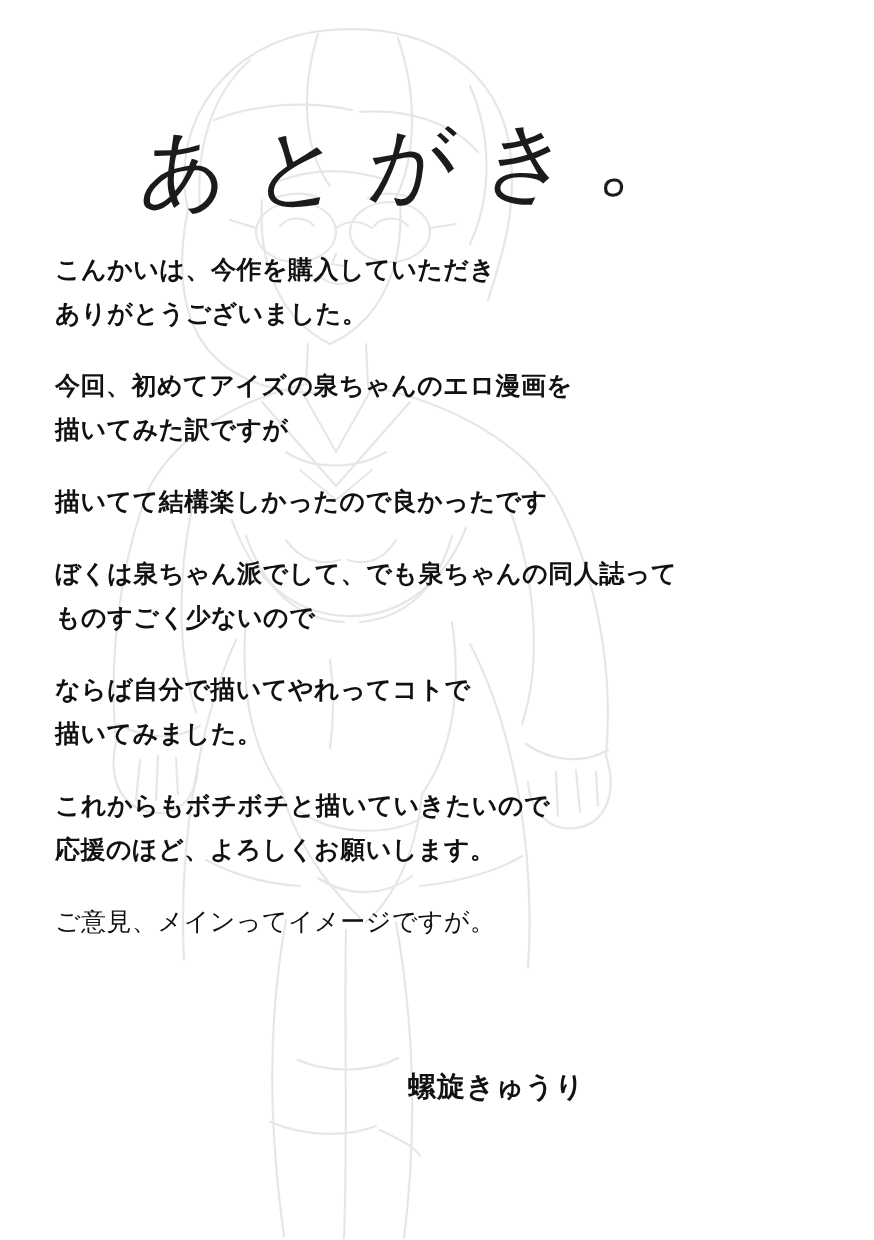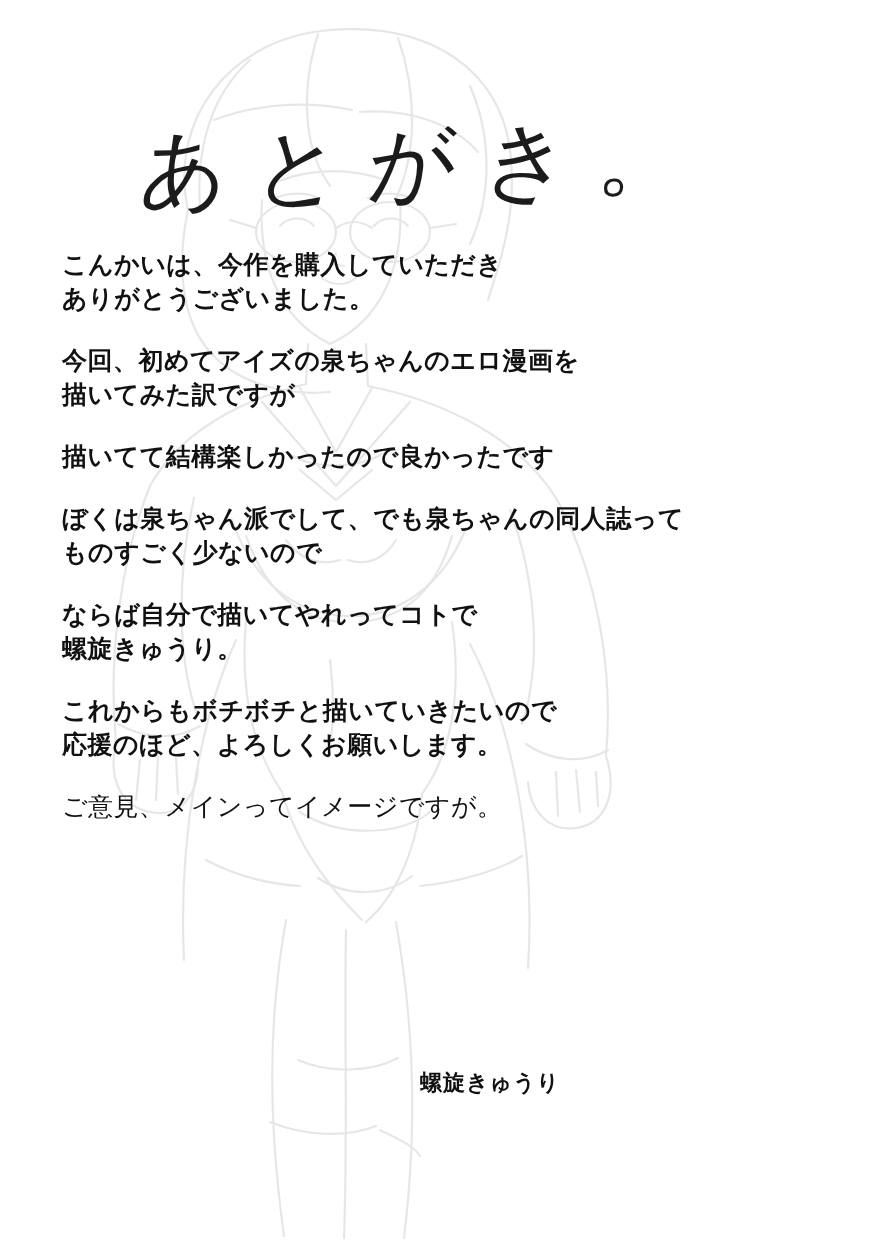--- a/index.html
+++ b/index.html
@@ -55,38 +55,38 @@
 
   
   #afterword {
     position: absolute;
     left: 55px;
     top: 248px;
     width: 720px;
     color: #111111;
   }
   .para {
-    margin: 0 0 28px 7px;
+    margin: 0 0 28px 0;
     font-size: 25px;
-    line-height: 34px;
+    line-height: 44px;
     font-weight: 700;
     letter-spacing: 0.5px;
     white-space: pre-line;
   }
   .para.light {
     font-weight: 400;
   }
   .para:last-child {
     margin-bottom: 0;
   }
   #signature {
     position: absolute;
-    left: 420px;
+    left: 408px;
     top: 1068px;
-    font-size: 22px;
+    font-size: 28px;
     font-weight: 700;
     letter-spacing: 1px;
     color: #111111;
   }
 </style>
 </head>
 <body>
 
 <div id="page">
 
@@ -181,21 +181,21 @@
 
   <div id="afterword">
     <p class="para">こんかいは、今作を購入していただき
 ありがとうございました。</p>
     <p class="para">今回、初めてアイズの泉ちゃんのエロ漫画を
 描いてみた訳ですが</p>
     <p class="para">描いてて結構楽しかったので良かったです</p>
     <p class="para">ぼくは泉ちゃん派でして、でも泉ちゃんの同人誌って
 ものすごく少ないので</p>
     <p class="para">ならば自分で描いてやれってコトで
-螺旋きゅうり。</p>
+描いてみました。</p>
     <p class="para">これからもボチボチと描いていきたいので
 応援のほど、よろしくお願いします。</p>
     <p class="para light">ご意見、メインってイメージですが。</p>
   </div>
 
   <div id="signature">螺旋きゅうり</div>
 
 </div>
 
 </body></html>

